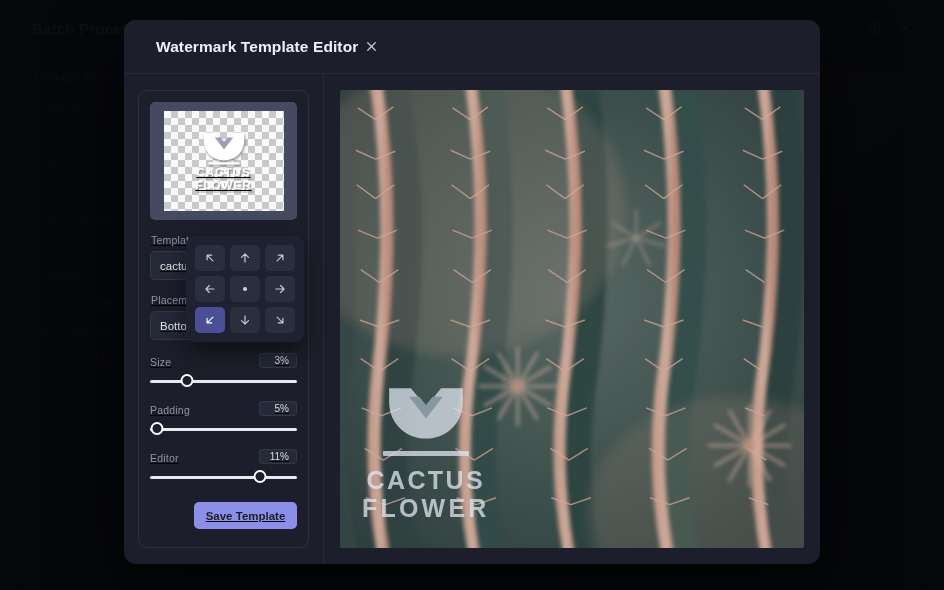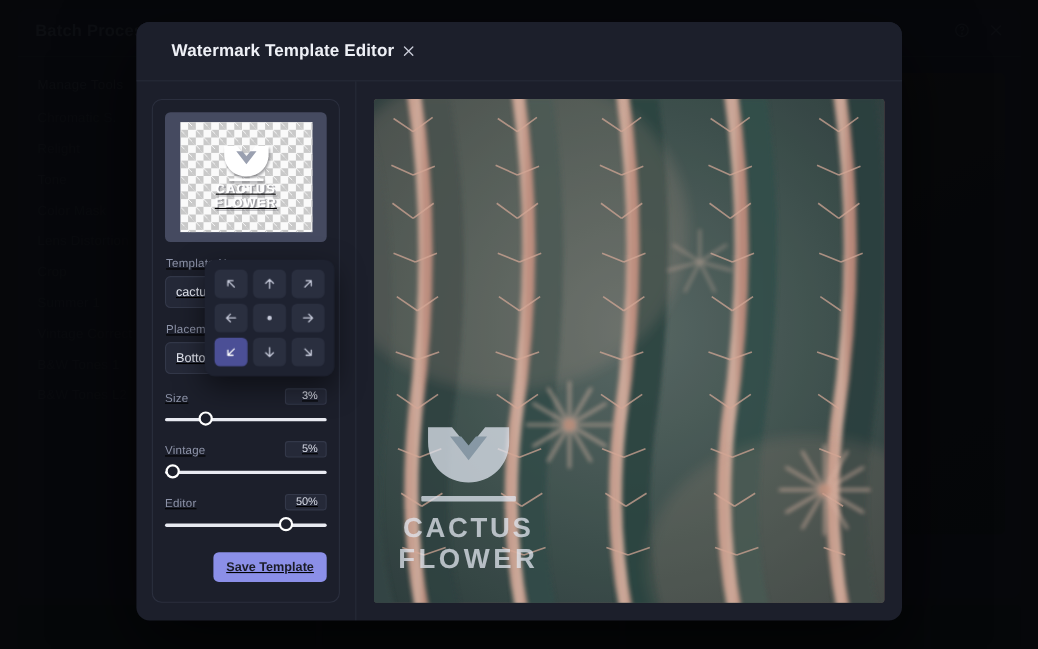--- a/index.html
+++ b/index.html
@@ -335,30 +335,30 @@
 
         <div class="slider-row">
           <span class="slider-label">Size</span>
           <span class="slider-val">3%</span>
         </div>
         <div class="track">
           <div class="thumb" id="thumb0" style="left: 25%;"></div>
         </div>
 
         <div class="slider-row">
-          <span class="slider-label">Vintage</span>
+          <span class="slider-label">Padding</span>
           <span class="slider-val">5%</span>
         </div>
         <div class="track">
           <div class="thumb" id="thumb1" style="left: 5%;"></div>
         </div>
 
         <div class="slider-row">
           <span class="slider-label">Editor</span>
-          <span class="slider-val">50%</span>
+          <span class="slider-val">11%</span>
         </div>
         <div class="track">
           <div class="thumb" id="thumb2" style="left: 75%;"></div>
         </div>
 
         <div class="save-btn">Save Template</div>
       </div>
     </div>
 
     <div class="right-pane">

